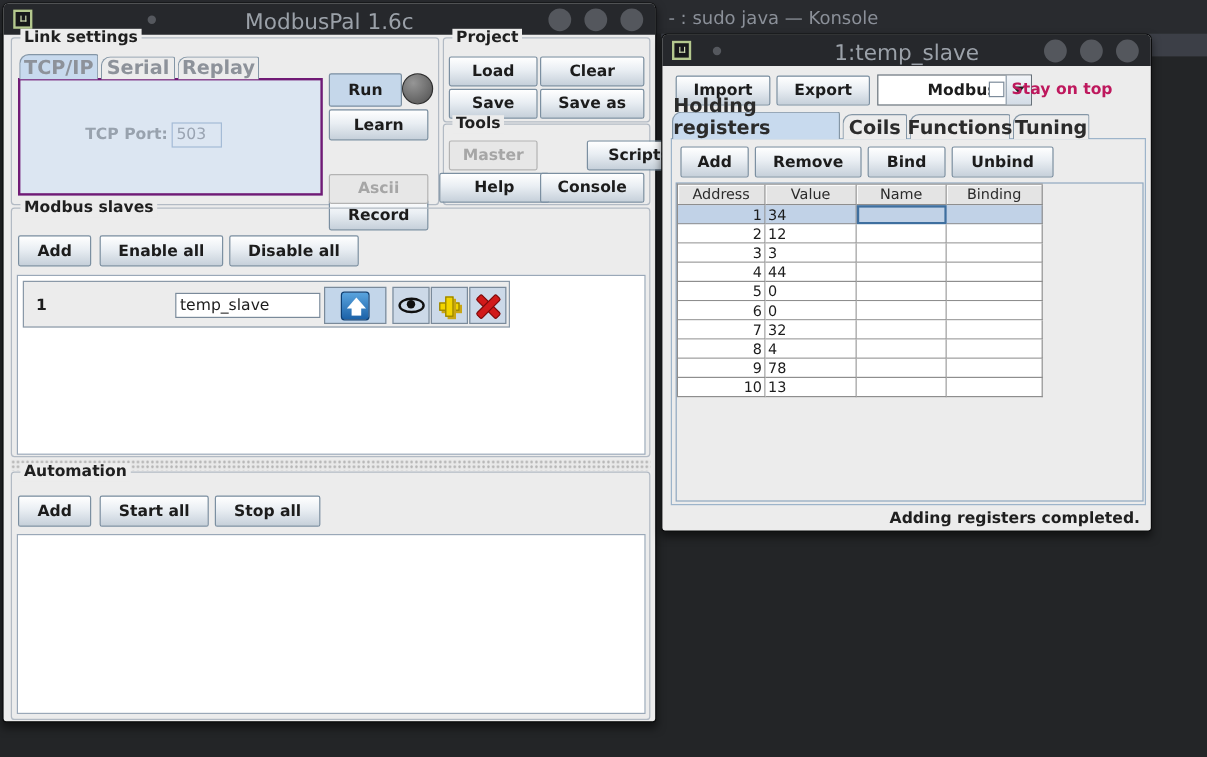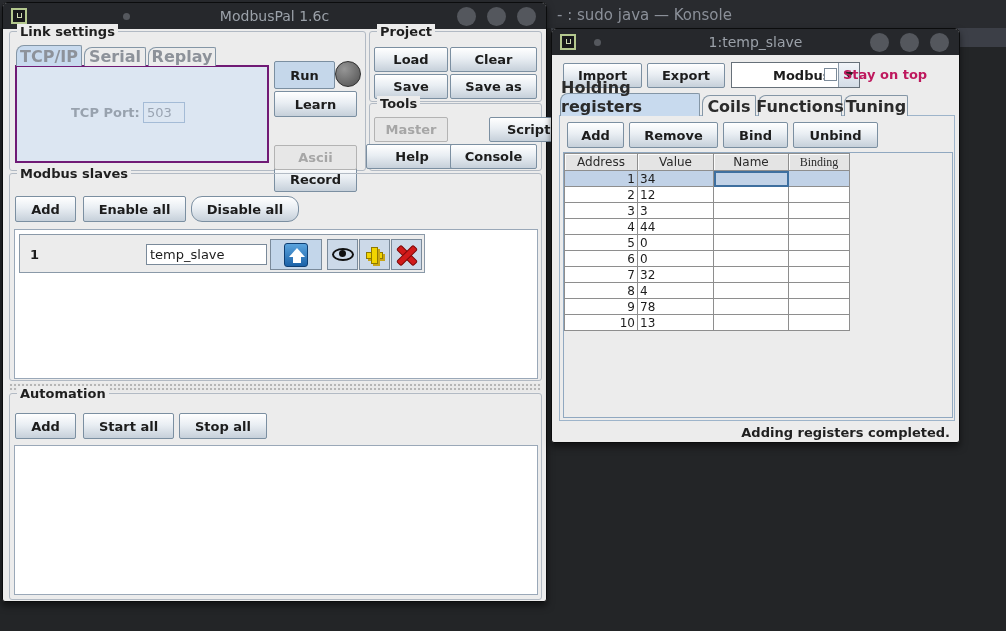--- a/index.html
+++ b/index.html
@@ -10,21 +10,21 @@
   .topbar { position:absolute; left:0; top:0; width:1006px; height:28px; background:#292b2f; }
   .konsole-title { position:absolute; left:557px; top:6px; font-size:15px; color:#8b9099; }
   .konsole-strip { position:absolute; left:551px; top:28px; width:455px; height:19px; background:#3c3f47; }
 
   
   .window { position:absolute; background:#ececec; border:1px solid #0b0c0d;
             border-radius:5px 5px 3px 3px; box-shadow:0 4px 7px rgba(0,0,0,.5); }
   .titlebar { position:absolute; left:0; top:0; right:0; height:26px; background:#26282c;
               border-radius:4px 4px 0 0; }
   .titlebar .wtitle { position:absolute; left:0; right:0; top:5px; text-align:center;
-              font-size:14px; color:#9ba1a9; }
+              font-size:18px; color:#9ba1a9; }
   .appicon { position:absolute; left:8px; top:5px; width:16px; height:16px;
              background:#17181a; border:2px solid #b4c88e; }
   .appicon i { position:absolute; left:4px; top:3px; width:5px; height:5px;
                border:1px solid #cdd9b0; border-top:none; display:block; }
   .pin-dot { position:absolute; top:10px; width:7px; height:7px; border-radius:50%; background:#55585e; }
   .wbtns { position:absolute; right:10px; top:4px; display:flex; gap:11px; }
   .wbtn { width:19px; height:19px; border-radius:50%; background:#54575d; }
 
   
   .tpanel { position:absolute; border:1px solid #b2bac4; border-radius:3px; }
@@ -92,21 +92,21 @@
                border-bottom:1px solid #8e8e8e; box-shadow:inset 1px 1px 0 #fbfbfb;
                display:flex; align-items:center; justify-content:center;
                font-size:12px; color:#2b2b2b; }
   .trow { display:flex; }
   .trow .tc { height:16px; background:#fff; border-right:1px solid #8e8e8e;
               border-bottom:1px solid #8e8e8e; font-size:12px; color:#1c1c1c;
               display:flex; align-items:center; padding:0 2px; }
   .trow .tc.num { justify-content:flex-end; }
   .trow.sel .tc { background:#c1d2e7; }
   .trow.sel .tc.focus-cell { border:2px solid #3e6f9f; }
-  .c0 { width:73px; } .c1 { width:76px; } .c2 { width:75px; } .c3 { width:61px;font-family:Liberation Serif, serif; }
+  .c0 { width:73px; } .c1 { width:76px; } .c2 { width:75px; } .c3 { width:80px; }
 
   .statusbar { position:absolute; font-size:13px; font-weight:bold; color:#1f1f1f; text-align:right; }
 </style>
 </head>
 <body>
 
 <div class="topbar">
   <span class="konsole-title">- : sudo java — Konsole</span>
 </div>
 <div class="konsole-strip"></div>
@@ -189,21 +189,21 @@
 
   <div class="tpanel" style="left:6px; top:170px; width:533px; height:208px;">
     <span class="ptitle">Modbus slaves</span>
   </div>
   <div class="btn" style="left:12px; top:193px; width:61px; height:26px;">
     <span>Add</span>
   </div>
   <div class="btn" style="left:80px; top:193px; width:103px; height:26px;">
     <span>Enable all</span>
   </div>
-  <div class="btn" style="left:188px; top:193px; width:108px; height:26px;border-radius:11px;">
+  <div class="btn" style="left:188px; top:193px; width:108px; height:26px;">
     <span>Disable all</span>
   </div>
   <div class="listarea" style="left:11px; top:226px; width:524px; height:150px;">
     <div class="slave-row" style="left:4px; top:4px; width:406px; height:39px;">
       <span style="position:absolute; left:10px; top:12px; font-size:13px; font-weight:bold; color:#1c1c1c;">1</span>
       <span class="field" style="left:126px; top:9px; width:121px; height:21px;">temp_slave</span>
       <div class="icon-btn" style="left:250px; top:4px; width:52px; height:31px; background:#c3d6ea;">
         <span class="uparrow-box">
             <i class="tri"></i>
             <i class="stem"></i>

